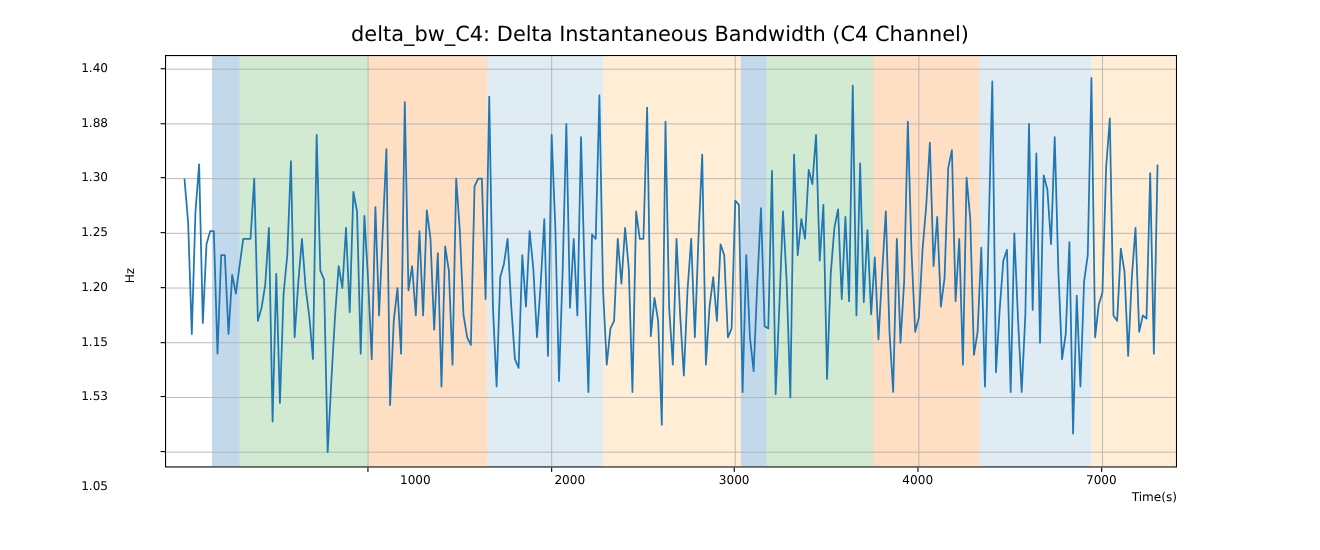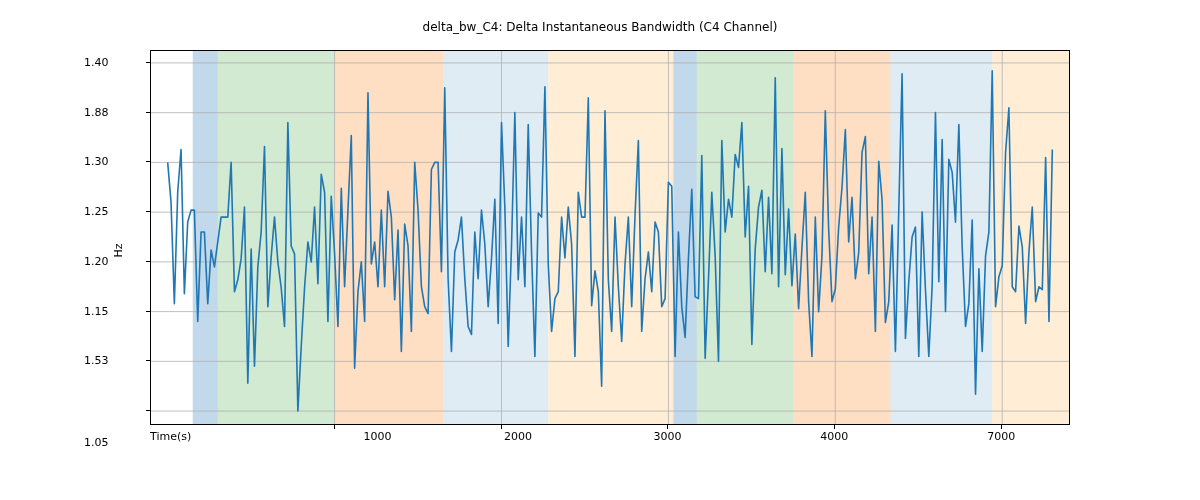--- a/index.html
+++ b/index.html
@@ -16,21 +16,21 @@
     position: relative;
     width: 1200px;
     height: 500px;
   }
   .title {
     position: absolute;
     left: 0;
     width: 1200px;
     text-align: center;
     top: 20px;
-    font-size: 12px;
+    font-size: 19px;
     color: #000000;
   }
   .axes {
     position: absolute;
     left: 150px;
     top: 50px;
     width: 920px;
     height: 375px;
     border: 1px solid #000000;
     box-sizing: border-box;
@@ -52,39 +52,39 @@
     align-items: center;
     justify-content: center;
   }
   .ylabel span {
     transform: rotate(-90deg);
     white-space: nowrap;
     font-size: 11px;
   }
   .xlabel {
     position: absolute;
-    top: 430px;
+    top: 445px;
     left: 150px;
     width: 920px;
-    text-align: left;
+    text-align: right;
     font-size: 11px;
   }
   .tick-label {
     position: absolute;
     font-size: 11px;
     color: #000000;
   }
   .xtick {
     transform: translateX(-50%);
     top: 430px;
   }
   .ytick {
-    right: 1056px; 
+    right: 1084px; 
     transform: translateY(-50%);
-    text-align: left;
+    text-align: center;
     width: 60px;
   }
   .tick-mark-x {
     position: absolute;
     width: 1px;
     height: 4px;
     background: #000000;
     top: 425px;
   }
   .tick-mark-y {

